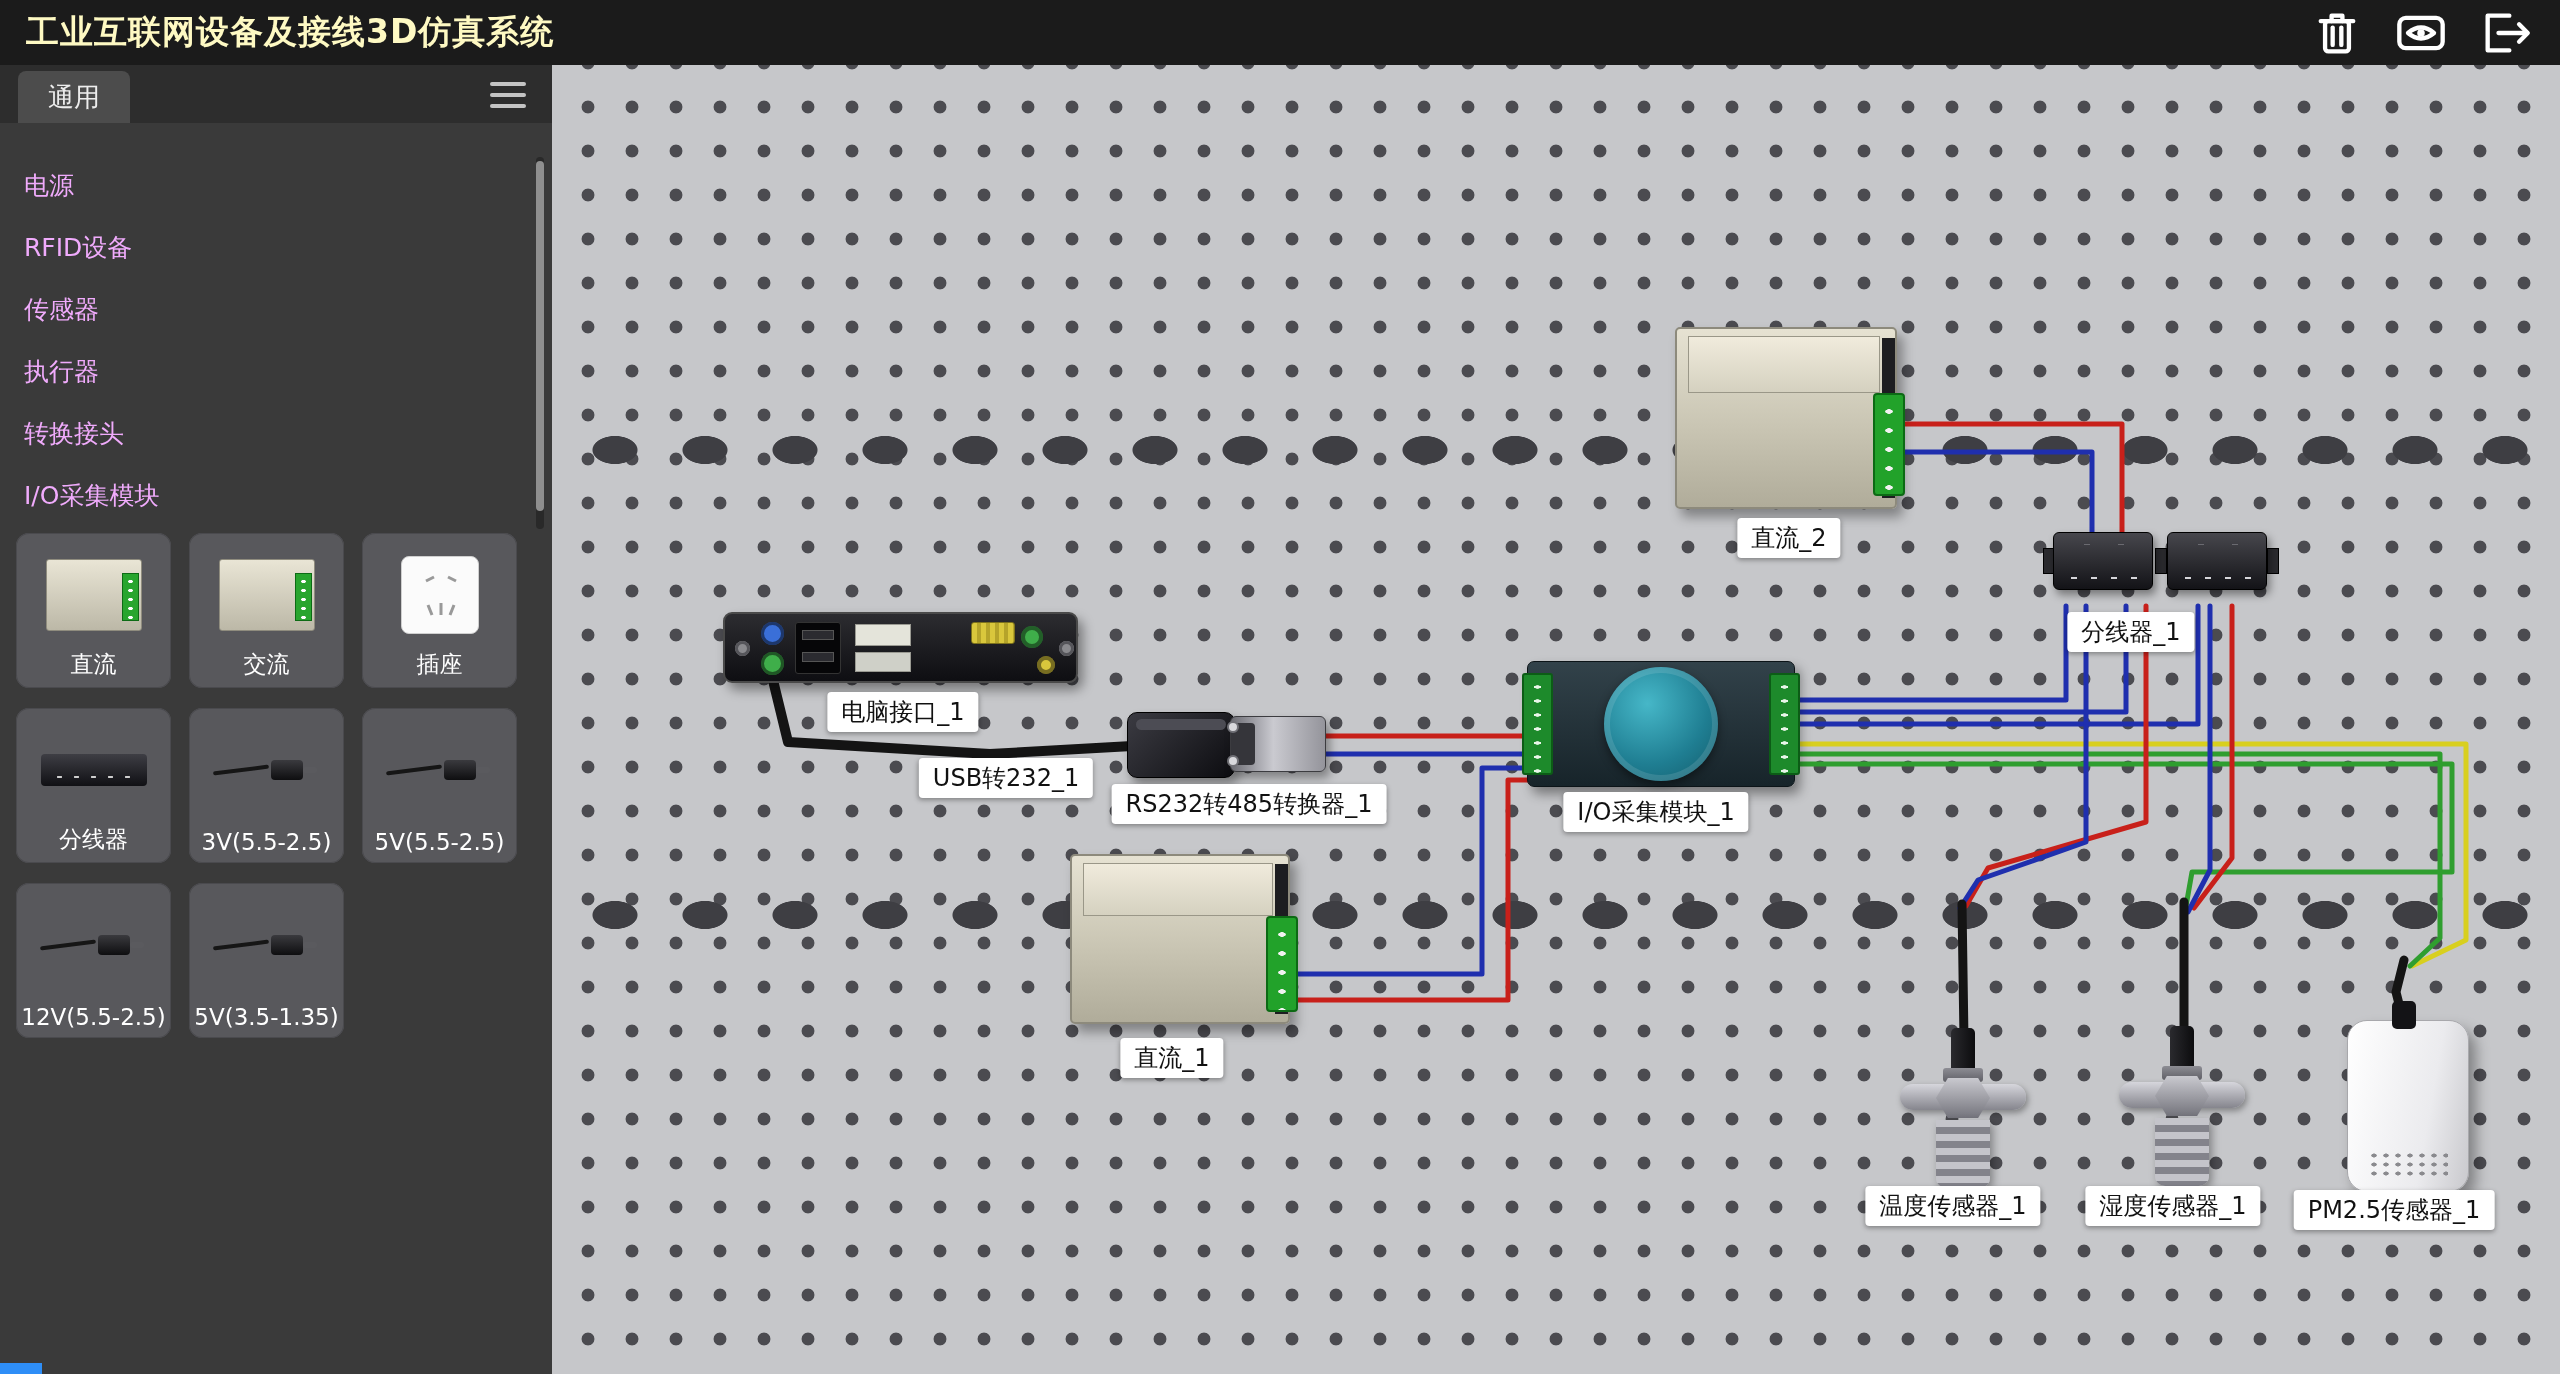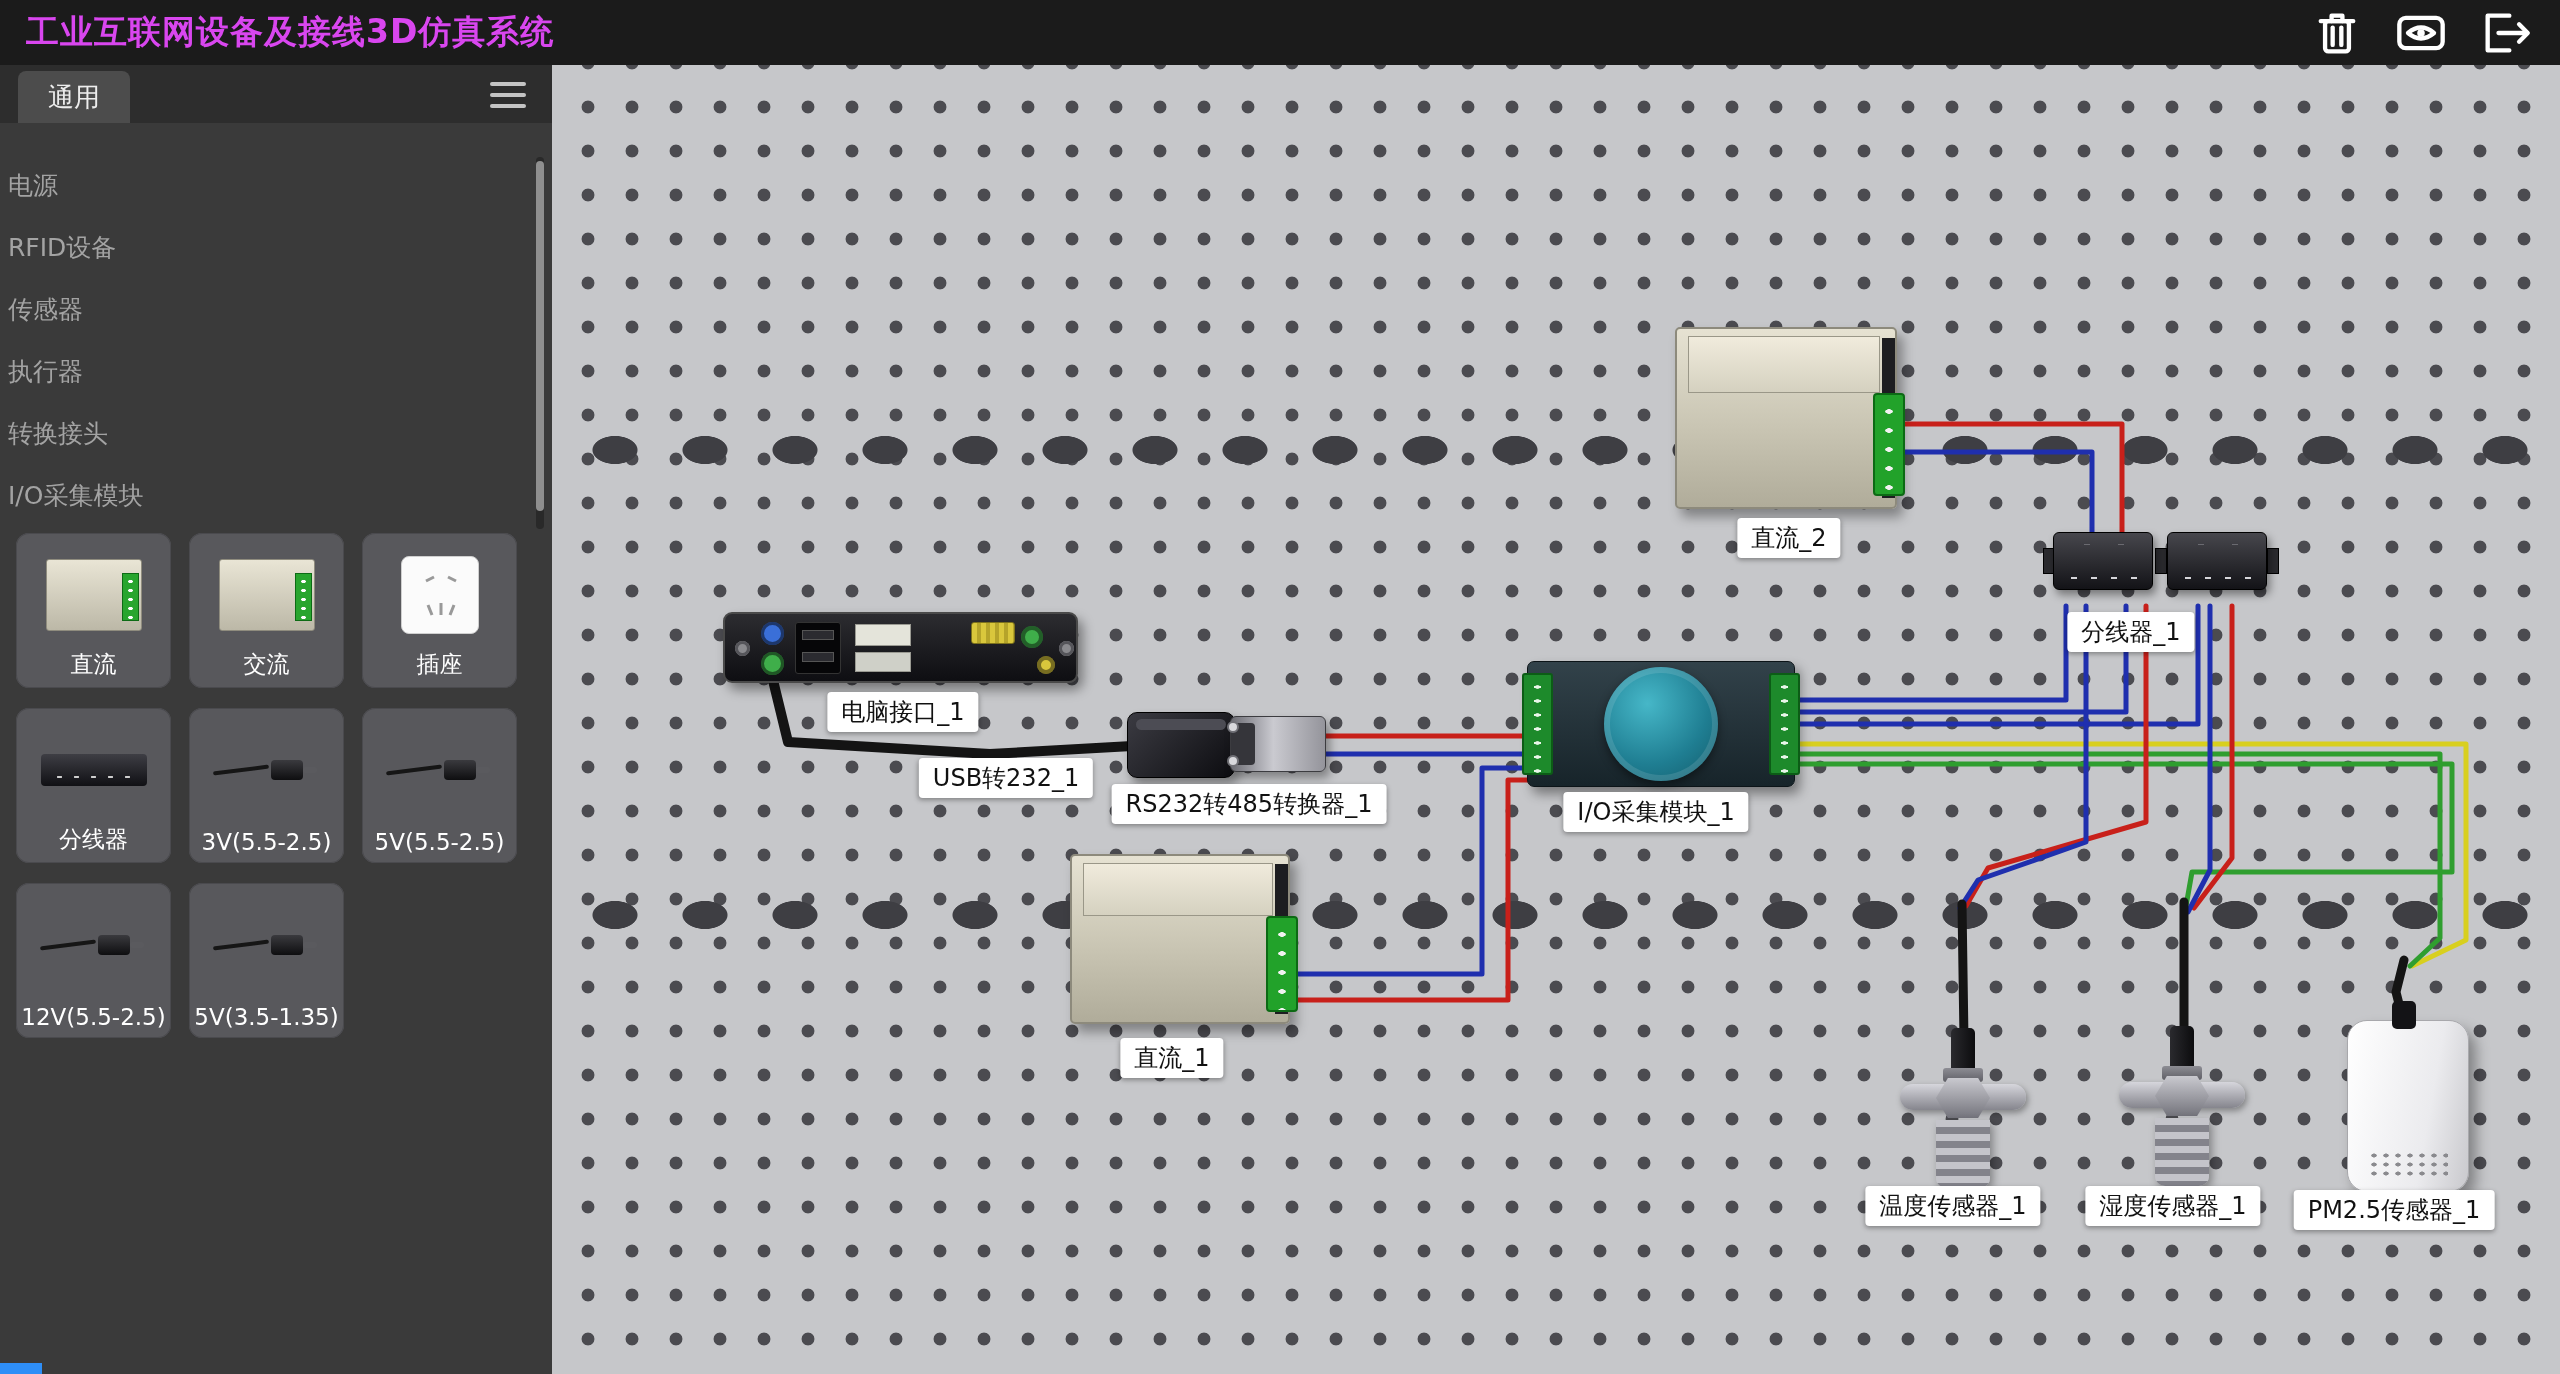--- a/index.html
+++ b/index.html
@@ -1,33 +1,33 @@
 <!DOCTYPE html>
 <html><head>
 <meta charset="utf-8">
 <style>
   *{margin:0;padding:0;box-sizing:border-box}
   html,body{width:2560px;height:1374px;overflow:hidden;font-family:"DejaVu Sans","Liberation Sans",sans-serif;background:#c6c7ca}
   .app{position:absolute;inset:0}
 
   
   .header{position:absolute;left:0;top:0;width:2560px;height:65px;background:#1b1b1b;display:flex;align-items:center;padding:0 26px;z-index:10}
-  .title{color:#d946ef;font-size:33px;font-weight:bold;letter-spacing:1px}
+  .title{color:#fef9c3;font-size:33px;font-weight:bold;letter-spacing:1px}
   .hdr-icons{margin-left:auto;display:flex;gap:26px;align-items:center}
   .icon-btn{width:58px;height:58px;background:transparent;border:none;cursor:pointer;display:flex;align-items:center;justify-content:center}
   .icon-btn svg{width:52px;height:52px;stroke:#fff;fill:none;stroke-width:4;stroke-linecap:round;stroke-linejoin:round}
 
   
   .sidebar{position:absolute;left:0;top:65px;width:552px;bottom:0;background:#3a3a3a;z-index:9}
   .side-head{position:relative;height:58px;background:#2d2d2d}
   .tab{position:absolute;left:18px;bottom:0;height:52px;padding:0 30px;background:#4c4c4c;color:#ededed;font-size:26px;display:flex;align-items:center;border-radius:8px 8px 0 0;cursor:pointer}
   .hamburger{position:absolute;right:22px;top:14px;width:40px;height:32px;background:transparent;border:none;cursor:pointer;display:flex;flex-direction:column;justify-content:space-between;padding:3px 0}
   .hamburger span{display:block;width:36px;height:4px;background:#c4c4c4;border-radius:2px}
   .cat-list{position:absolute;left:0;top:90px;right:20px}
-  .cat-item{height:62px;line-height:62px;padding-left:8px;color:#a3a3a3;font-size:25px;cursor:pointer}
+  .cat-item{height:62px;line-height:62px;padding-left:24px;color:#f0abfc;font-size:25px;cursor:pointer}
   .scroll-track{position:absolute;right:8px;top:92px;width:8px;height:372px;background:#292929;border-radius:4px}
   .scroll-thumb{position:absolute;left:0;top:4px;width:8px;height:350px;background:#8f8f8f;border-radius:4px;cursor:pointer}
   .tile-grid{position:absolute;left:16px;top:468px;display:grid;grid-template-columns:repeat(3,155px);grid-auto-rows:155px;gap:20px 18px}
   .tile{background:#58585c;border-radius:13px;position:relative;display:flex;flex-direction:column;align-items:center;justify-content:flex-end;padding-bottom:8px;cursor:pointer;box-shadow:inset 0 0 0 1px #4a4a4e}
   .tile .tlabel{color:#fff;font-size:23px;margin-top:6px;white-space:nowrap}
   .tile .img{position:absolute;top:14px;left:0;right:0;height:95px;display:flex;align-items:center;justify-content:center}
 
   .m-psu{width:96px;height:72px;position:relative;background:linear-gradient(180deg,#e9e5d5,#bcb8a7);border:1px solid #8f8c7e;border-radius:3px}
   .m-psu::after{content:"";position:absolute;right:2px;top:13px;width:15px;height:46px;background-color:#28a52e;border:1px solid #0d6b15;background-image:radial-gradient(#fff 2.2px,transparent 2.8px);background-size:15px 9px;background-position:center 3px}
   .m-socket{width:78px;height:78px;background:#fbfbfb;border-radius:8px;border:1px solid #cfcfcf;position:relative}

